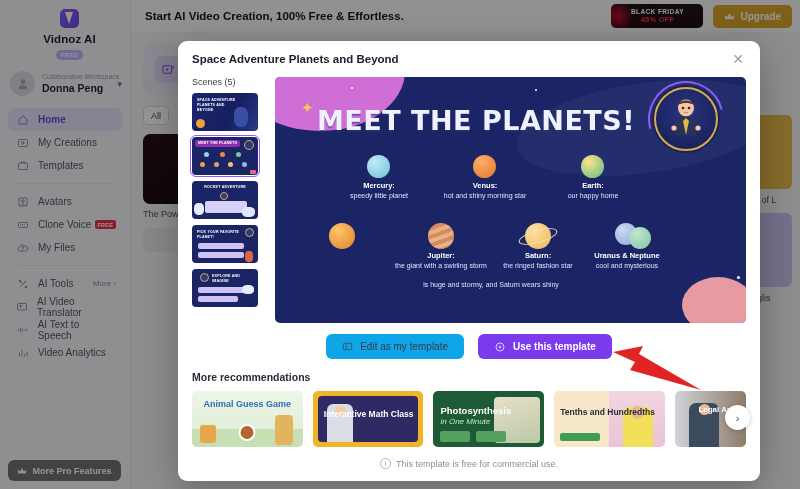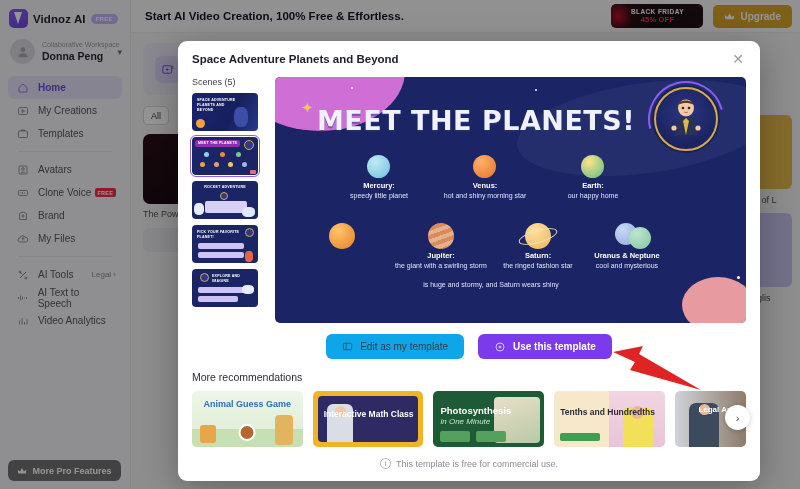--- a/index.html
+++ b/index.html
@@ -12,21 +12,21 @@
   }
 
   
   #app-bg { position:absolute; inset:0; }
 
   
   .sidebar {
     position:absolute; left:0; top:0; width:131px; height:489px;
     background:#f7f7fa; border-right:1px solid #e7e7ed;
   }
-  .brand { display:flex; align-items:center; gap:5px; padding:9px 0 0 9px; }
+  .brand { display:flex; align-items:center; gap:5px; padding:9px 0 0 9px;flex-direction:column; }
   .brand-logo { width:19px; height:19px; border-radius:5px;
      background:linear-gradient(145deg,#8b5cf6,#6d49e6); position:relative; }
   .brand-logo:after{ content:""; position:absolute; left:5px; top:3px; width:8px;height:12px;
      background:#fff; clip-path:polygon(0 0,100% 0,50% 100%); }
   .brand-name { font-size:11.5px; font-weight:700; color:#1c1c28; letter-spacing:.1px;}
   .brand-badge { font-size:6px; font-weight:700; color:#fff; background:#c4b5fd;
      border-radius:7px; padding:2px 5px; letter-spacing:.3px;}
 
   .workspace { display:flex; align-items:center; gap:7px; padding:11px 8px 9px 10px; }
   .avatar-circle{ width:25px;height:25px;border-radius:50%;background:#dcdce4;
@@ -152,21 +152,21 @@
   .btn{ height:25px; border-radius:6px; display:flex;align-items:center;justify-content:center;
      gap:7px; font-size:10px; cursor:pointer; padding:0 16px;}
   .btn-ghost{ background:#0ea5e9; color:#3a3a46; min-width:129px;}
   .btn-ghost svg{ width:11px;height:11px;stroke:#3a3a46;fill:none;stroke-width:1.4;}
   .btn-primary{ background:#7c3aed; color:#fff; min-width:129px; font-weight:600;}
   .btn-primary svg{ width:12px;height:12px;stroke:#fff;fill:none;stroke-width:1.4;}
 
   .arrow{ position:absolute; left:613px; top:344px; width:90px;height:46px; pointer-events:none;}
 
   .recos{ padding:12px 14px 0 14px;}
-  .recos-title{ font-size:10.5px; color:#2b2b38; font-weight:400; margin-bottom:8px;}
+  .recos-title{ font-size:10.5px; color:#2b2b38; font-weight:700; margin-bottom:8px;}
   .recos-row{ display:flex; gap:10px; position:relative;}
   .reco{ width:134px;height:56px;border-radius:5px; overflow:hidden; position:relative; cursor:pointer;}
   .reco.clip{ width:86px;}
   .reco-next{ position:absolute; right:-4px; top:14px; width:25px;height:25px;border-radius:50%;
      background:#fff; box-shadow:0 1px 5px rgba(0,0,0,.22);
      display:flex;align-items:center;justify-content:center; font-size:11px;color:#4a4a57; cursor:pointer;}
 
   .modal-foot{ display:flex;align-items:center;justify-content:center;gap:5px; margin-top:11px;}
   .foot-txt{ font-size:9px;color:#8b8b99;}
   .info-i{ width:11px;height:11px;border-radius:50%;border:1px solid #b4b4c0;color:#9a9aa6;
@@ -244,48 +244,48 @@
               <rect x="3" y="7" width="18" height="10" rx="2"></rect>
               <path d="M7 11v2M11 10v4M15 11v2"></path>
             </svg>
           </span>
         <span>Clone Voice</span>
         <span class="tag-free">FREE</span>
       </div>
       <div class="nav-item">
         <span class="ico">
             <svg viewBox="0 0 24 24">
-              <path d="M5 19V7l7-3 7 3v12z"></path>
-              <circle cx="12" cy="12" r="2.2"></circle>
-            </svg>
-          </span>
-        <span>Brand</span>
-      </div>
-      <div class="nav-item">
-        <span class="ico">
-            <svg viewBox="0 0 24 24">
               <path d="M6 18a4 4 0 0 1 0-8 5 5 0 0 1 9.6-1.5A4 4 0 0 1 18 18z"></path>
               <path d="M12 15V9M9.5 11.5L12 9l2.5 2.5"></path>
             </svg>
           </span>
         <span>My Files</span>
       </div>
 
       <div class="nav-sep"></div>
 
       <div class="nav-item">
         <span class="ico">
             <svg viewBox="0 0 24 24">
               <path d="M6 6l5 5M18 6l-5 5M6 18l12-12"></path>
               <circle cx="6" cy="6" r="2"></circle>
               <circle cx="18" cy="18" r="2"></circle>
             </svg>
           </span>
         <span>AI Tools</span>
-        <span class="more-link"><span>Legal</span> ›</span>
+        <span class="more-link"><span>More</span> ›</span>
+      </div>
+      <div class="nav-item">
+        <span class="ico">
+            <svg viewBox="0 0 24 24">
+              <rect x="3" y="5" width="18" height="13" rx="2"></rect>
+              <path d="M7 9h6M9 9v5"></path>
+            </svg>
+          </span>
+        <span>AI Video Translator</span>
       </div>
       <div class="nav-item">
         <span class="ico">
             <svg viewBox="0 0 24 24">
               <path d="M5 10v4M9 7v10M13 9v6M17 11v2M21 10v4"></path>
             </svg>
           </span>
         <span>AI Text to Speech</span>
       </div>
       <div class="nav-item">

